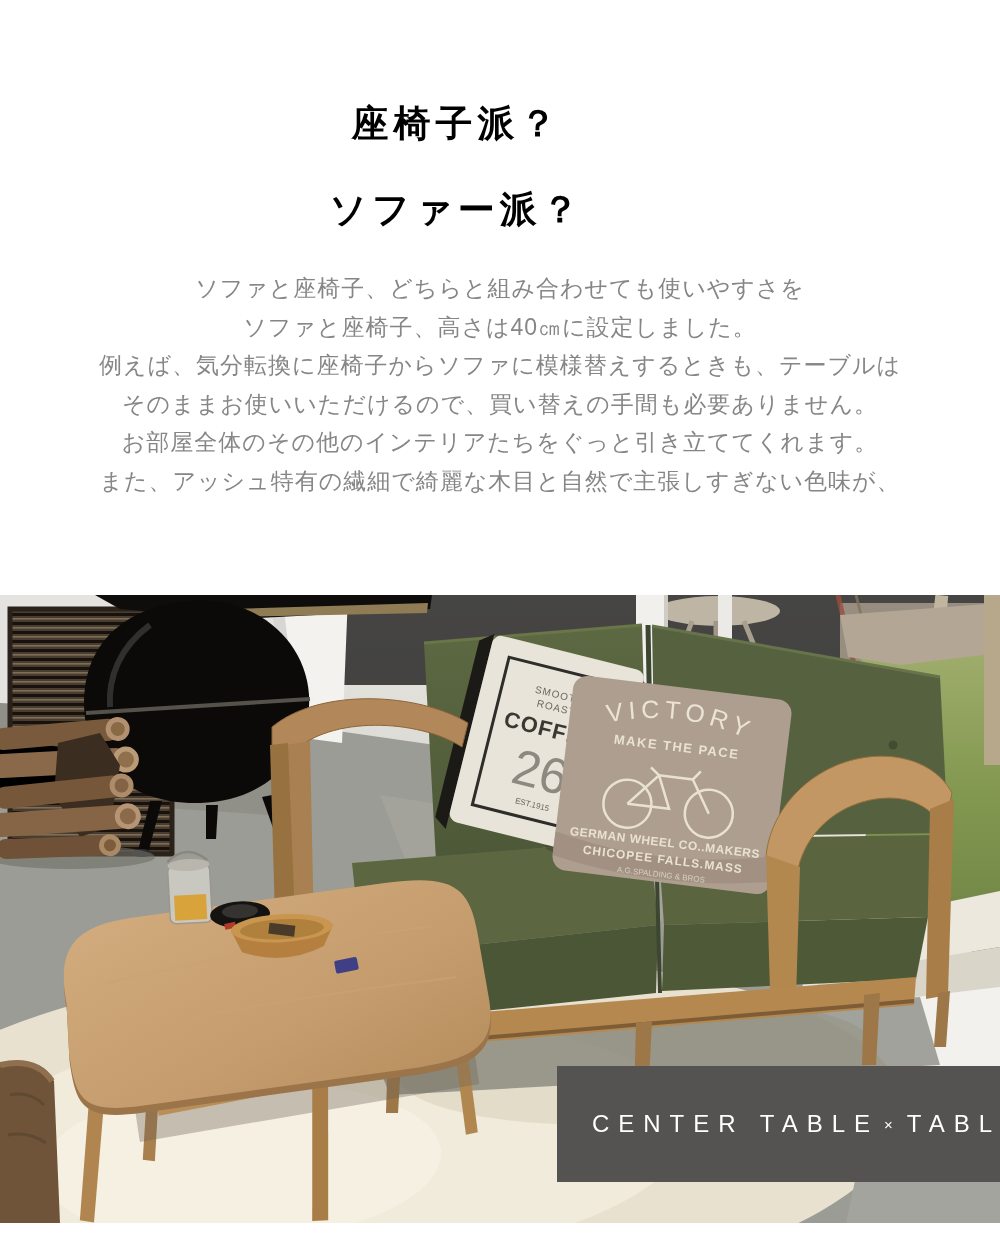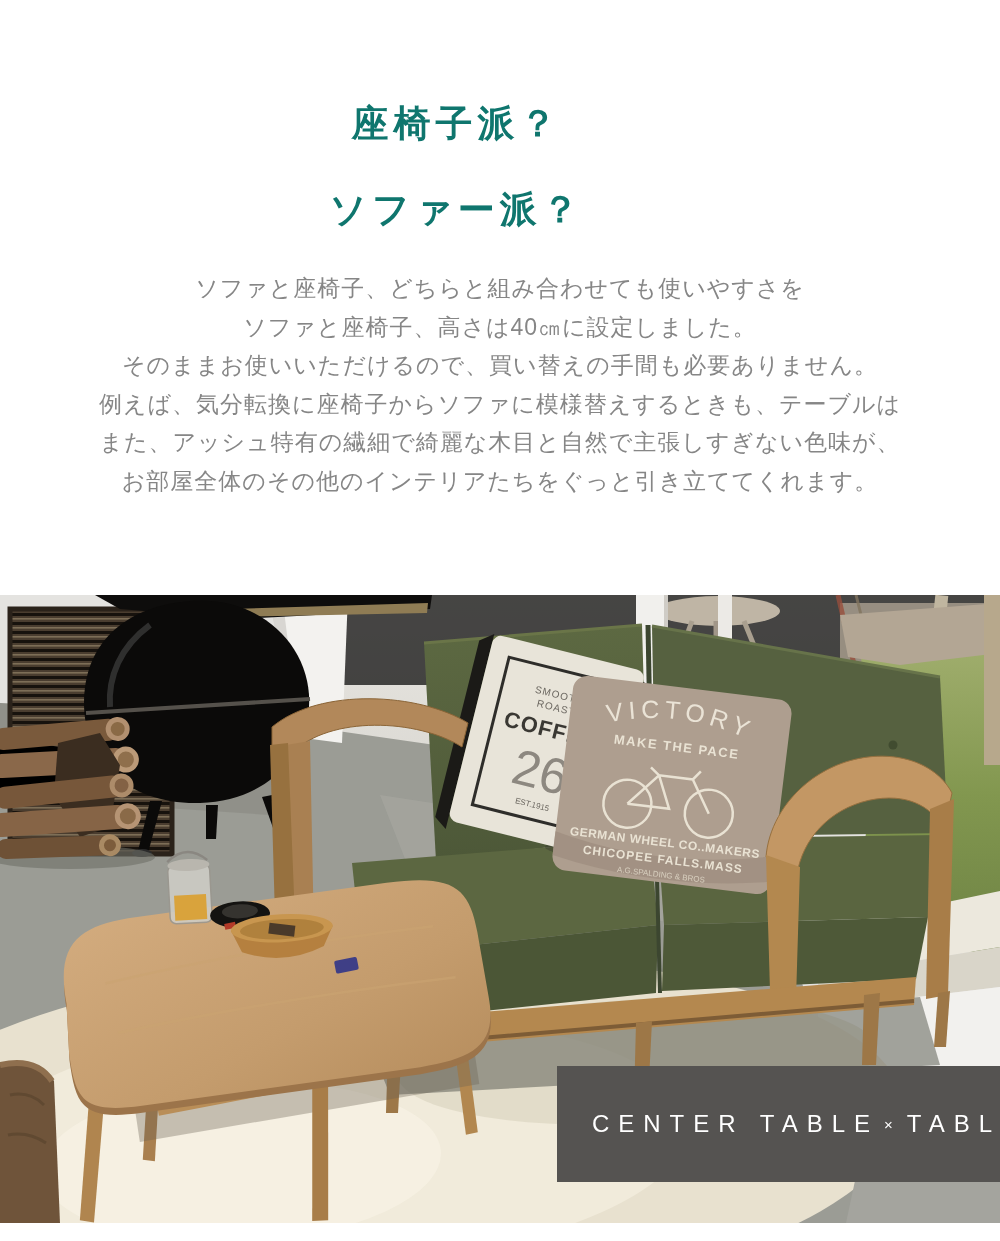--- a/index.html
+++ b/index.html
@@ -2,21 +2,21 @@
 <html><head>
 <meta charset="utf-8">
 <style>
   html,body{margin:0;padding:0;}
   body{
     width:1000px;height:1241px;background:#ffffff;position:relative;overflow:hidden;
     font-family:"Liberation Sans","DejaVu Sans",sans-serif;
   }
   .heading-line{
     position:absolute;left:0;width:908px;text-align:center;
-    font-size:37px;font-weight:700;color:#0f766e;letter-spacing:5px;text-indent:5px;line-height:1;
+    font-size:37px;font-weight:700;color:#000000;letter-spacing:5px;text-indent:5px;line-height:1;
   }
   #headline1{top:105px;}
   #headline2{top:191px;}
   .desc{
     position:absolute;top:269px;left:0;width:1000px;text-align:center;color:#868686;
   }
   .desc p{margin:0;font-size:23px;line-height:38.5px;letter-spacing:1px;}
   figure.photo{
     position:absolute;top:595px;left:0;width:1000px;height:628px;margin:0;overflow:hidden;background:#e7e6e3;
   }
@@ -30,24 +30,24 @@
 </style>
 </head>
 <body>
 
 <div id="headline1" class="heading-line">座椅子派？</div>
 <div id="headline2" class="heading-line">ソファー派？</div>
 
 <div class="desc">
   <p>ソファと座椅子、どちらと組み合わせても使いやすさを</p>
   <p>ソファと座椅子、高さは40㎝に設定しました。</p>
+  <p>例えば、気分転換に座椅子からソファに模様替えするときも、テーブルは</p>
   <p>そのままお使いいただけるので、買い替えの手間も必要ありません。</p>
-  <p>例えば、気分転換に座椅子からソファに模様替えするときも、テーブルは</p>
+  <p>お部屋全体のその他のインテリアたちをぐっと引き立ててくれます。</p>
   <p>また、アッシュ特有の繊細で綺麗な木目と自然で主張しすぎない色味が、</p>
-  <p>お部屋全体のその他のインテリアたちをぐっと引き立ててくれます。</p>
 </div>
 
 <figure class="photo">
 <svg width="1000" height="628" viewBox="0 0 1000 628">
   <defs>
     <linearGradient id="winGrad" x1="0" y1="0" x2="0" y2="1">
       <stop offset="0" stop-color="#e9e7e2"></stop>
           <stop offset="1" stop-color="#d7d5cf"></stop>
     </linearGradient>
     <linearGradient id="grassGrad" x1="0" y1="0" x2="0" y2="1">

